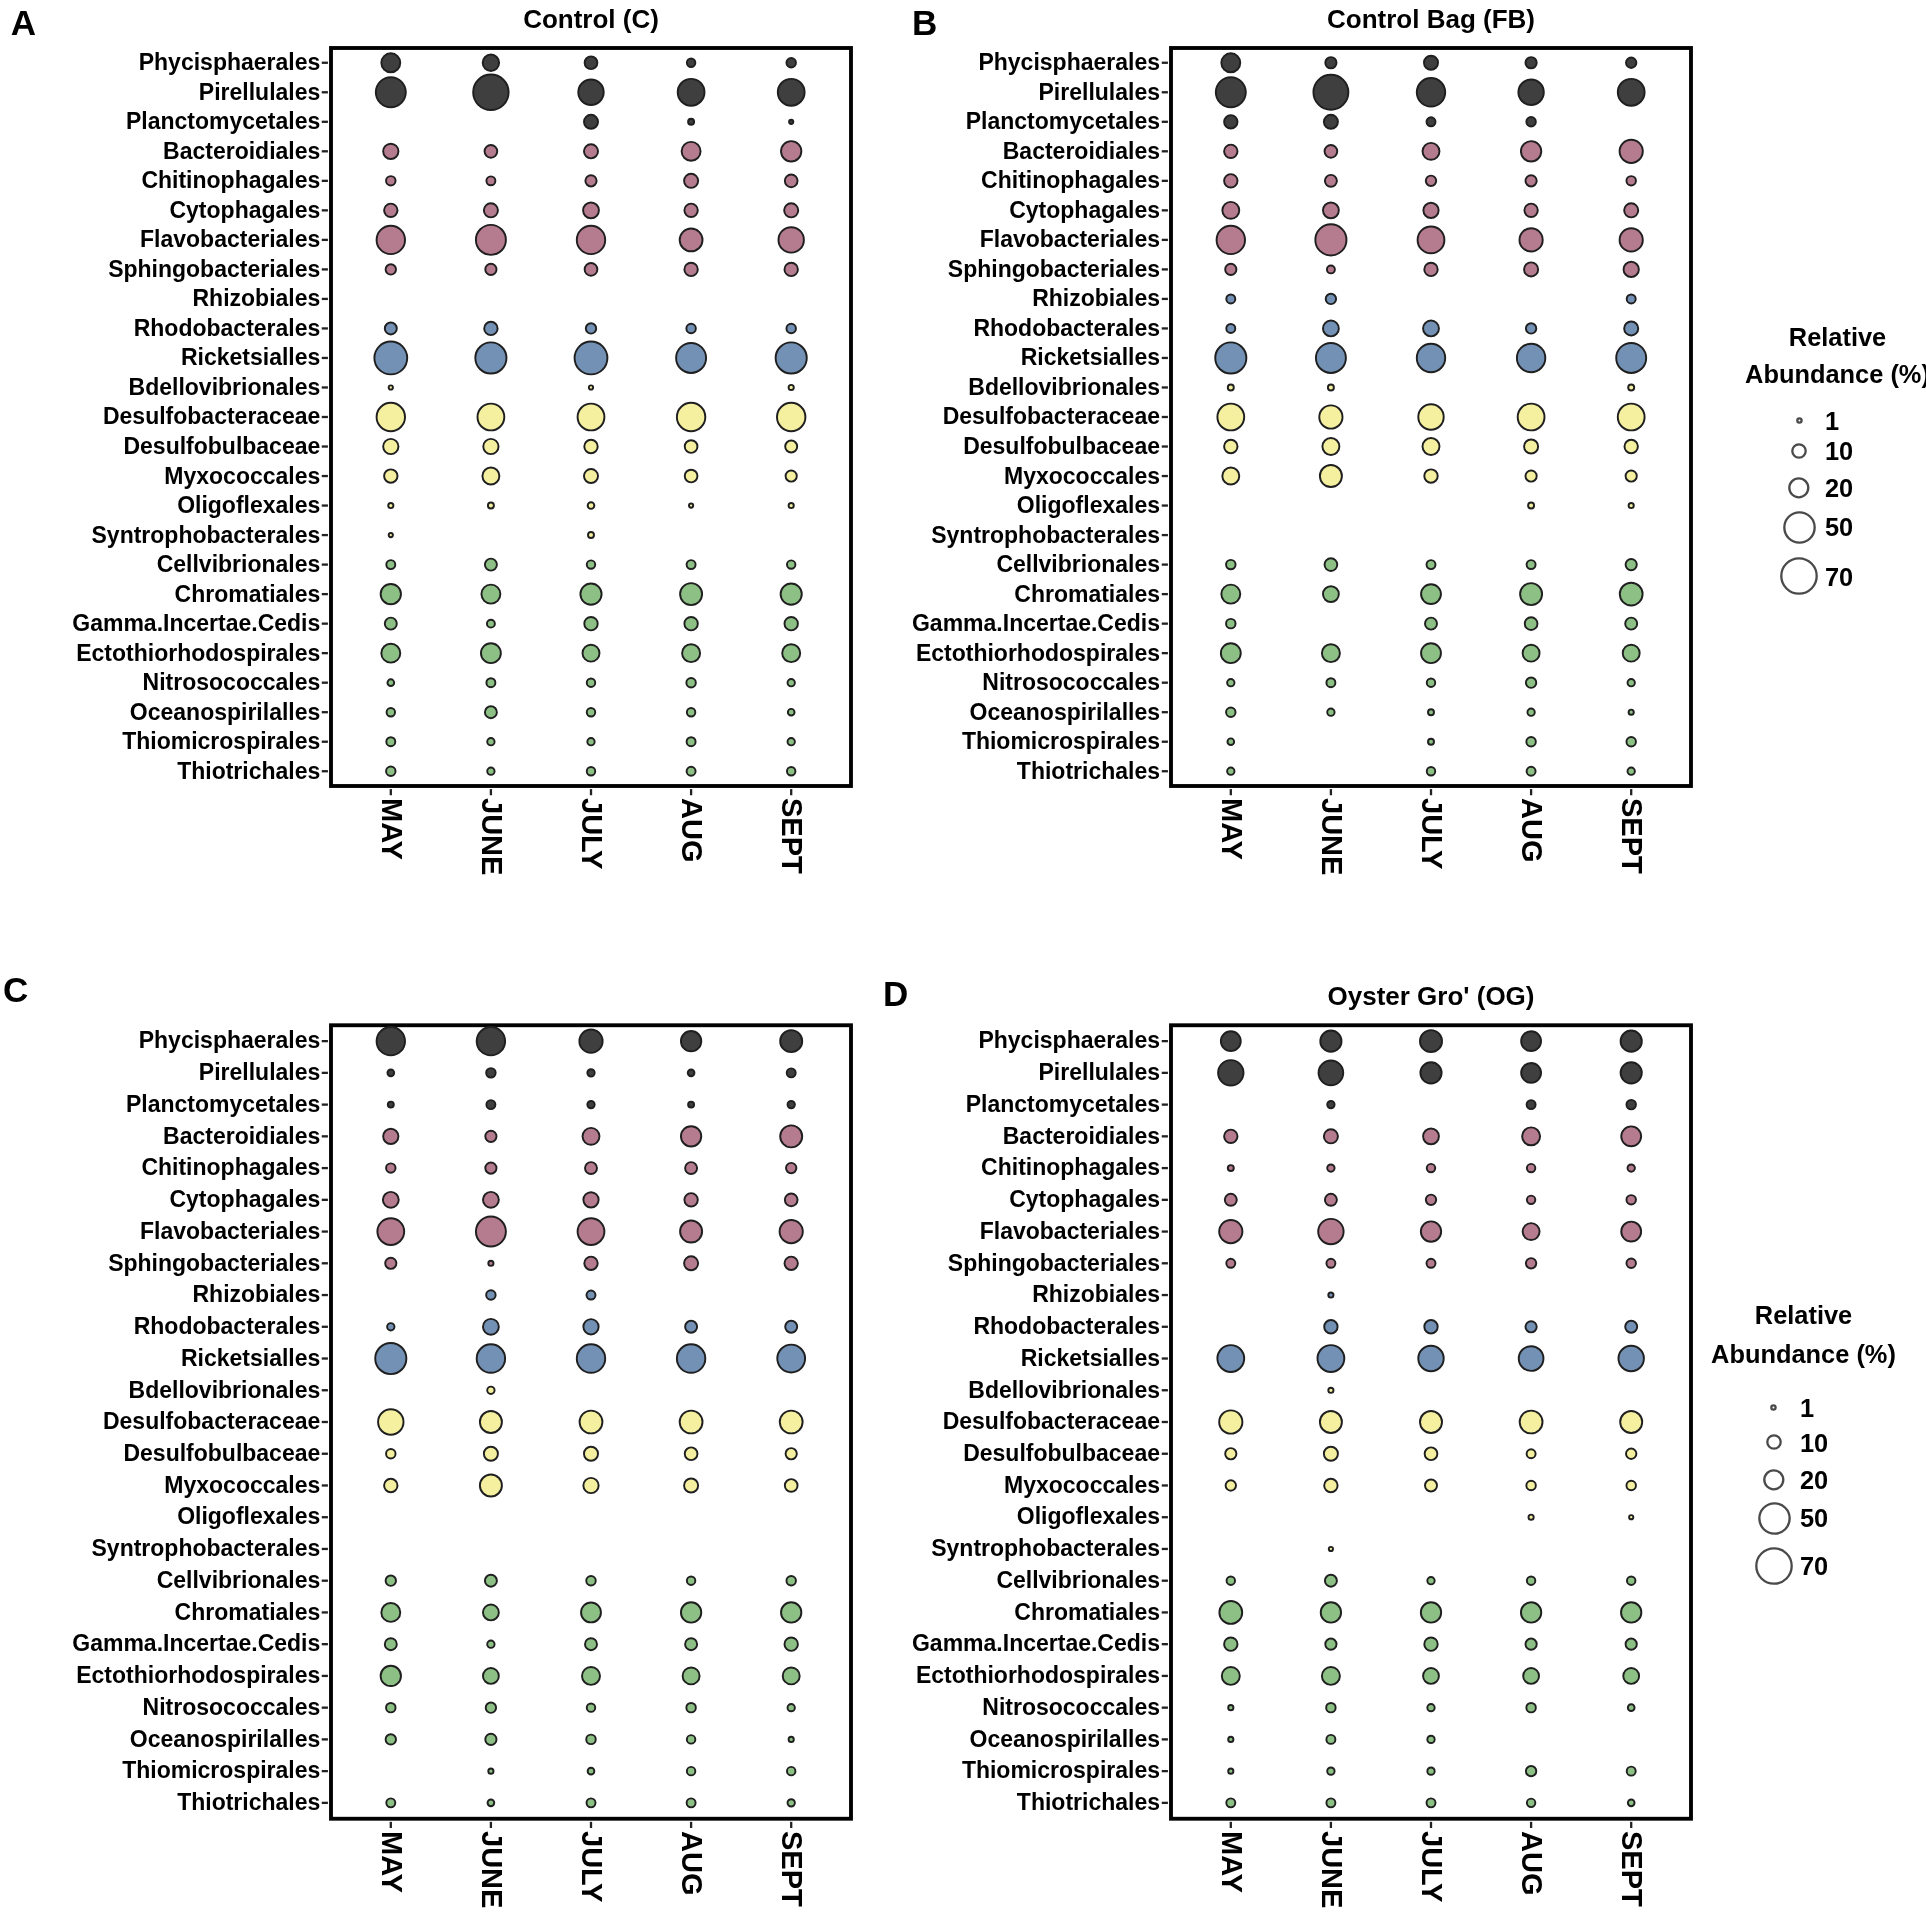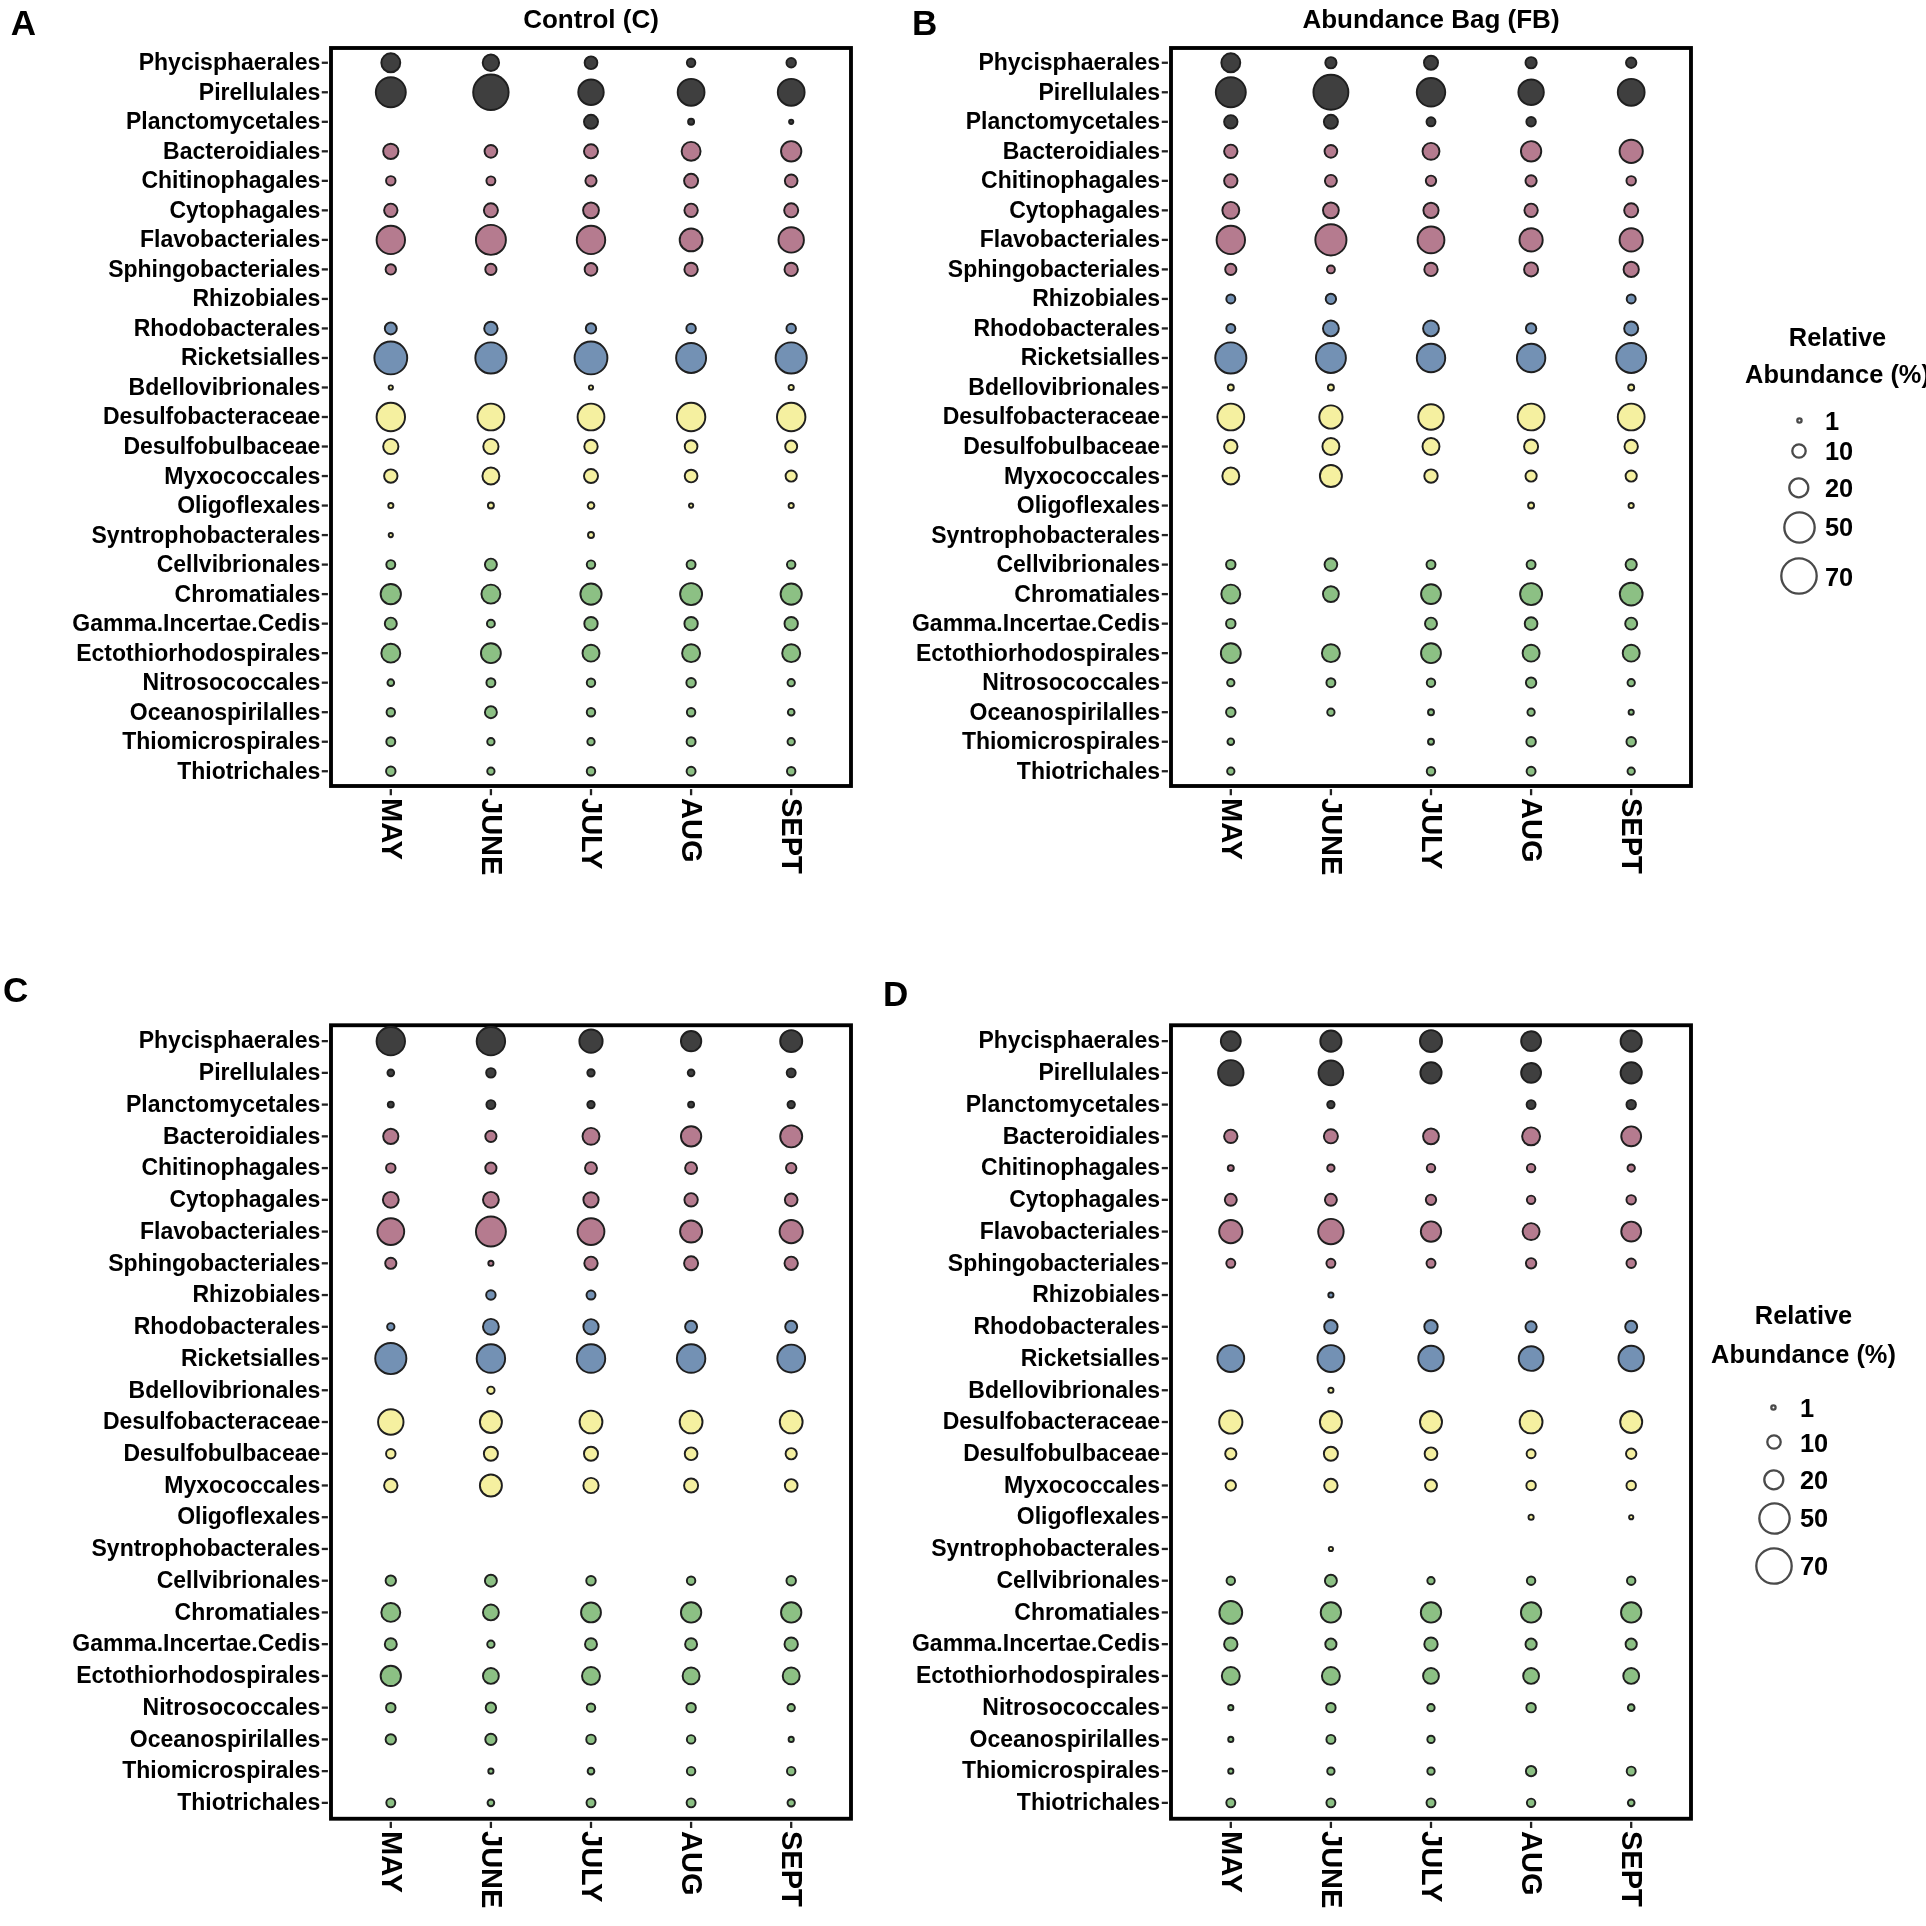--- a/index.html
+++ b/index.html
@@ -217,21 +217,21 @@
     <div class="ylab" style="left: 12.3px; top: 638px;">Ectothiorhodospirales</div>
     <div class="ylab" style="left: 12.3px; top: 667px;">Nitrosococcales</div>
     <div class="ylab" style="left: 12.3px; top: 697px;">Oceanospirilalles</div>
     <div class="ylab" style="left: 12.3px; top: 726px;">Thiomicrospirales</div>
     <div class="ylab" style="left: 12.3px; top: 756px;">Thiotrichales</div>
     <div class="xlab" style="left: 406px; top: 798px;">MAY</div>
     <div class="xlab" style="left: 506px; top: 798px;">JUNE</div>
     <div class="xlab" style="left: 606px; top: 798px;">JULY</div>
     <div class="xlab" style="left: 706px; top: 798px;">AUG</div>
     <div class="xlab" style="left: 806px; top: 798px;">SEPT</div>
-    <div class="panel-title" style="left: 1171px; top: 4.6px; width: 520px;">Abundance Bag (FB)</div>
+    <div class="panel-title" style="left: 1171px; top: 4.6px; width: 520px;">Control Bag (FB)</div>
     <svg class="plot-svg" width="520" height="738" style="left: 1171px; top: 48px;" viewBox="0 0 675 958">
       <rect x="0" y="0" width="675" height="958" fill="none" stroke="#000" stroke-width="5"></rect>
       <line x1="-12" x2="-4" y1="19.16" y2="19.16" stroke="#222" stroke-width="3"></line>
       <circle cx="77.625" cy="19.16" r="12.298373876248844" fill="#3f3f3f" stroke="#1f1f1f" stroke-width="2.5"></circle>
       <circle cx="207.5625" cy="19.16" r="7.275816105427625" fill="#3f3f3f" stroke="#1f1f1f" stroke-width="2.5"></circle>
       <circle cx="337.5" cy="19.16" r="9.12071817347735" fill="#3f3f3f" stroke="#1f1f1f" stroke-width="2.5"></circle>
       <circle cx="467.4375" cy="19.16" r="7.275816105427625" fill="#3f3f3f" stroke="#1f1f1f" stroke-width="2.5"></circle>
       <circle cx="597.375" cy="19.16" r="6.736096792653739" fill="#3f3f3f" stroke="#1f1f1f" stroke-width="2.5"></circle>
       <line x1="-12" x2="-4" y1="57.48" y2="57.48" stroke="#222" stroke-width="3"></line>
       <circle cx="77.625" cy="57.48" r="19.445436482630058" fill="#3f3f3f" stroke="#1f1f1f" stroke-width="2.5"></circle>
@@ -560,20 +560,21 @@
     <div class="ylab" style="left: 12.3px; top: 1660px;">Ectothiorhodospirales</div>
     <div class="ylab" style="left: 12.3px; top: 1692px;">Nitrosococcales</div>
     <div class="ylab" style="left: 12.3px; top: 1724px;">Oceanospirilalles</div>
     <div class="ylab" style="left: 12.3px; top: 1755px;">Thiomicrospirales</div>
     <div class="ylab" style="left: 12.3px; top: 1787px;">Thiotrichales</div>
     <div class="xlab" style="left: 406px; top: 1831px;">MAY</div>
     <div class="xlab" style="left: 506px; top: 1831px;">JUNE</div>
     <div class="xlab" style="left: 606px; top: 1831px;">JULY</div>
     <div class="xlab" style="left: 706px; top: 1831px;">AUG</div>
     <div class="xlab" style="left: 806px; top: 1831px;">SEPT</div>
+    <div class="panel-title" style="left: 1171px; top: 982px; width: 520px;">Oyster Gro' (OG)</div>
     <svg class="plot-svg" width="520" height="794" style="left: 1171px; top: 1025px;" viewBox="0 0 675 1030">
       <rect x="0" y="0" width="675" height="1030" fill="none" stroke="#000" stroke-width="5"></rect>
       <line x1="-12" x2="-4" y1="20.6" y2="20.6" stroke="#222" stroke-width="3"></line>
       <circle cx="77.625" cy="20.6" r="12.898643339514432" fill="#3f3f3f" stroke="#1f1f1f" stroke-width="2.5"></circle>
       <circle cx="207.5625" cy="20.6" r="13.75" fill="#3f3f3f" stroke="#1f1f1f" stroke-width="2.5"></circle>
       <circle cx="337.5" cy="20.6" r="14.289419162443238" fill="#3f3f3f" stroke="#1f1f1f" stroke-width="2.5"></circle>
       <circle cx="467.4375" cy="20.6" r="12.898643339514432" fill="#3f3f3f" stroke="#1f1f1f" stroke-width="2.5"></circle>
       <circle cx="597.375" cy="20.6" r="13.75" fill="#3f3f3f" stroke="#1f1f1f" stroke-width="2.5"></circle>
       <line x1="-12" x2="-4" y1="61.8" y2="61.8" stroke="#222" stroke-width="3"></line>
       <circle cx="77.625" cy="61.8" r="16.5" fill="#3f3f3f" stroke="#1f1f1f" stroke-width="2.5"></circle>

